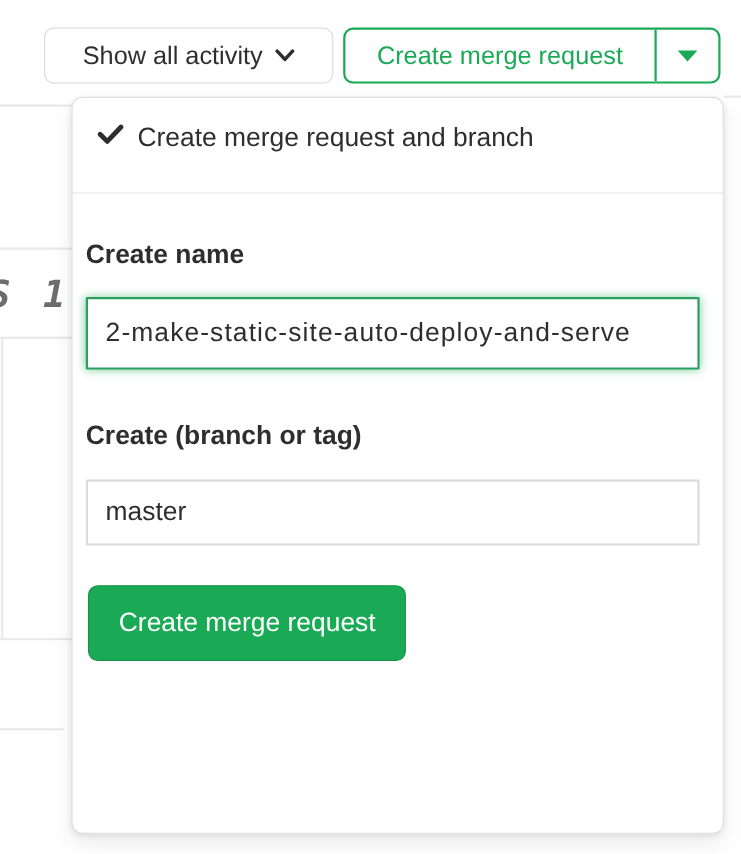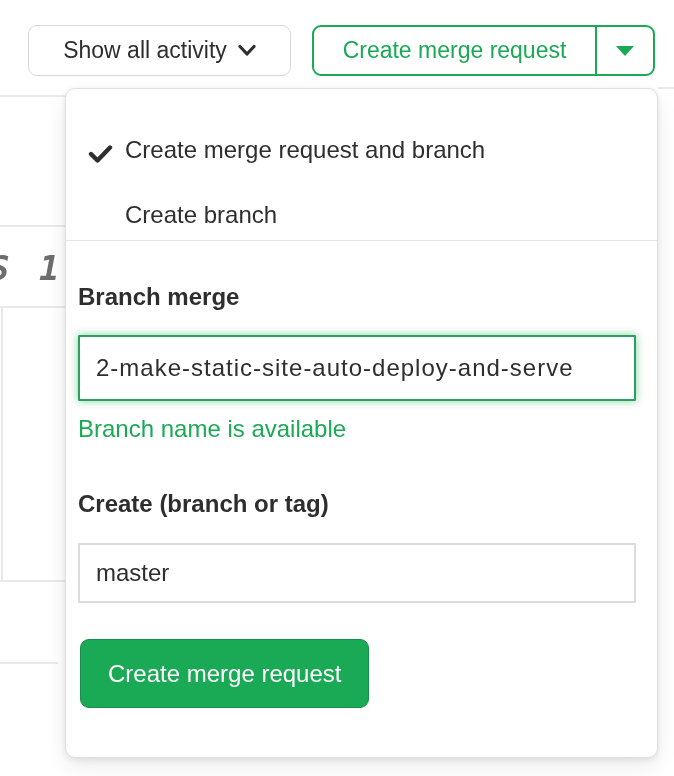--- a/index.html
+++ b/index.html
@@ -17,21 +17,21 @@
   
   .bg-hline{position:absolute;height:0;border-top:2px solid #e9e9e9;}
   .bg-vline{position:absolute;width:0;border-left:2px solid #e9e9e9;}
   .bg-frag{
     position:absolute;font-family:"DejaVu Sans Mono", monospace;
     font-style:italic;font-weight:bold;font-size:34px;color:#6d6d6d;
   }
 
   
   .btn-activity{
-    position:absolute;left:28px;top:25px;width:263px;height:51px;
+    position:absolute;left:40px;top:25px;width:263px;height:51px;
     background:#fff;border:1px solid var(--border);border-radius:9px;
     display:flex;align-items:center;justify-content:center;gap:11px;
     font-size:23px;color:var(--text);cursor:pointer;box-sizing:border-box;
   }
   .btn-split{
     position:absolute;left:312px;top:25px;width:343px;height:51px;
     background:#fff;border:2px solid var(--green);border-radius:9px;
     display:flex;align-items:stretch;box-sizing:border-box;overflow:hidden;
   }
   .btn-split .main{
@@ -49,21 +49,21 @@
 
   
   .panel{
     position:absolute;left:65px;top:88px;width:593px;height:670px;
     background:#fff;border:1px solid var(--panel-border);border-radius:10px;
     box-shadow:0 2px 6px rgba(0,0,0,.09), 0 10px 22px rgba(0,0,0,.07);
     box-sizing:border-box;
   }
   .menu{padding-top:23px;}
   .menu-item{
-    height:52px;display:flex;align-items:flex-end;gap:12px;
+    height:52px;display:flex;align-items:flex-start;gap:12px;
     padding-left:22px;font-size:24px;color:var(--text);cursor:pointer;
   }
   .menu-item + .menu-item{margin-top:13px;}
   .check-slot{width:25px;height:20px;display:flex;align-items:center;}
   .divider{height:0;border-top:1px solid var(--divider);margin-top:11px;}
 
   .form{padding:0 21px 0 12px;}
   .field-label{font-size:24px;font-weight:bold;color:var(--text);line-height:28px;}
   .lbl-branch{margin-top:42px;}
   .lbl-source{margin-top:47px;}
@@ -124,32 +124,27 @@
 
     <div class="menu">
       <div class="menu-item">
         <span class="check-slot">
           <svg width="25" height="20" viewBox="0 0 25 20">
               <path d="M3 10 L9.5 16.5 L22 3.5" fill="none" stroke="#2e2e2e" stroke-width="4.4" stroke-linecap="round" stroke-linejoin="round"></path>
             </svg>
         </span>
         <span>Create merge request and branch</span>
       </div>
-      <div class="menu-item">
-        <span class="check-slot"></span>
-        <span>Create branch</span>
-      </div>
     </div>
 
     <div class="divider"></div>
 
     <div class="form">
-      <div class="field-label lbl-branch">Branch merge</div>
+      <div class="field-label lbl-branch">Create name</div>
       <input class="text-input input-branch" type="text" value="2-make-static-site-auto-deploy-and-serve" style="">
-      <div class="help-ok">Branch name is available</div>
 
       <div class="field-label lbl-source">Create (branch or tag)</div>
       <input class="text-input input-source" type="text" value="master" style="">
 
       <button class="btn-submit">
         <span>Create merge request</span>
       </button>
     </div>
 
   </div>

